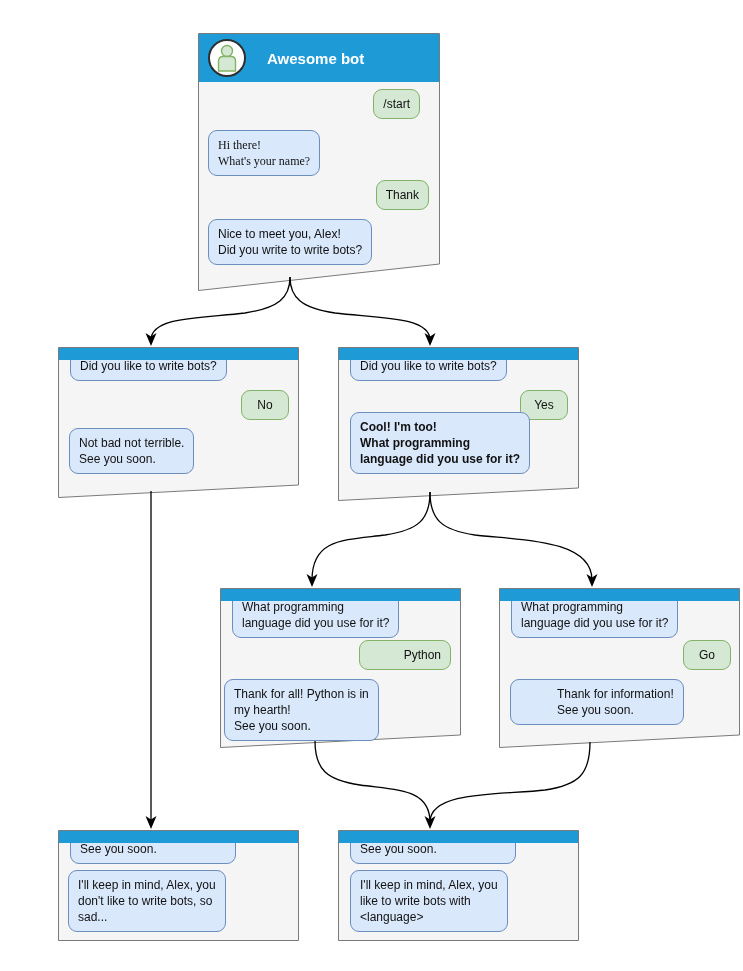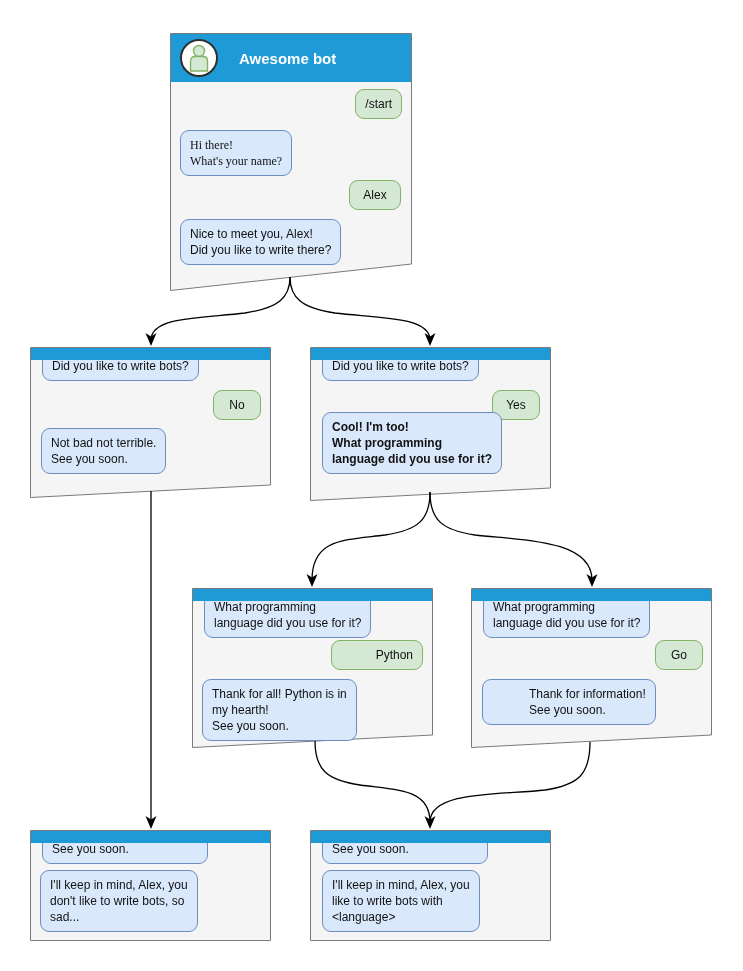--- a/index.html
+++ b/index.html
@@ -1,20 +1,20 @@
 <!DOCTYPE html>
 <html style="--header-blue: #1e9bd7; --window-fill: #f5f5f5; --window-border: #7a7a7a; --bot-bubble-fill: #dae8fc; --bot-bubble-border: #6c8ebf; --user-bubble-fill: #d5e8d4; --user-bubble-border: #82b366; --arrow: #000000;"><head>
 <meta charset="utf-8">
 <style>
   html,body{margin:0;padding:0;background:#ffffff;}
   .canvas{
     position:relative;width:743px;height:971px;overflow:hidden;
     font-family:"Liberation Sans", sans-serif;color:#111;background:#ffffff;
   }
-  .win{position:absolute;}
+  .win{position:absolute;margin-left:28px;}
   .win .frame{position:absolute;left:0;top:0;width:100%;height:100%;}
   .frame polygon{fill:var(--window-fill,#f5f5f5);stroke:var(--window-border,#7a7a7a);stroke-width:1;}
   .hdr{
     position:absolute;left:1px;top:1px;right:1px;z-index:3;
     background:var(--header-blue,#1e9bd7);
   }
   .hdr.big{height:48px;display:flex;align-items:center;}
   .hdr.small{height:12px;}
   .avatar{
     width:38px;height:38px;border-radius:50%;background:#ffffff;
@@ -43,26 +43,26 @@
     </svg>
     <div class="hdr big">
       <span class="avatar">
         <svg width="26" height="28" viewBox="0 0 26 28">
           <circle cx="13" cy="7" r="5.5" fill="#d5e8d4" stroke="#82b366" stroke-width="1.4"></circle>
           <path d="M4.5,27 L4.5,17 Q4.5,12.5 9,12.5 L17,12.5 Q21.5,12.5 21.5,17 L21.5,27 Z" fill="#d5e8d4" stroke="#82b366" stroke-width="1.4"></path>
         </svg>
       </span>
       <span class="title">Awesome bot</span>
     </div>
-    <div class="bubble user" style="right:10px;top:56px;text-align:center;">/start</div>
+    <div class="bubble user" style="right:20px;top:56px;text-align:center;">/start</div>
     <div class="bubble bot" style="left:10px;top:97px;font-family:Liberation Serif, serif;">Hi there!
 What's your name?</div>
-    <div class="bubble user" style="right:11px;top:147px;min-width:32px;">Alex</div>
+    <div class="bubble user" style="right:11px;top:147px;min-width:32px;">Thank</div>
     <div class="bubble bot" style="left:10px;top:186px;">Nice to meet you, Alex!
-Did you like to write there?</div>
+Did you write to write bots?</div>
   </div>
 
   <div class="win" style="left:30px;top:347px;width:241px;height:151px;">
     <svg class="frame" viewBox="0 0 241 151" preserveAspectRatio="none">
       <polygon points="0.5,0.5 240.5,0.5 240.5,138 0.5,150.5"></polygon>
     </svg>
     <div class="hdr small"></div>
     <div class="bubble bot" style="left:12px;top:4px;">Did you like to write bots?</div>
     <div class="bubble user" style="right:10px;top:43px;min-width:28px;">No</div>
     <div class="bubble bot" style="left:11px;top:81px;">Not bad not terrible.
@@ -82,21 +82,21 @@
   </div>
 
   <div class="win" style="left:192px;top:588px;width:241px;height:160px;">
     <svg class="frame" viewBox="0 0 241 160" preserveAspectRatio="none">
       <polygon points="0.5,0.5 240.5,0.5 240.5,147 0.5,159.5"></polygon>
     </svg>
     <div class="hdr small"></div>
     <div class="bubble bot" style="left:12px;top:4px;">What programming
 language did you use for it?</div>
     <div class="bubble user" style="right:10px;top:52px;padding-left:44px;">Python</div>
-    <div class="bubble bot" style="left:10px;top:91px;">Thank for all! Python is in
+    <div class="bubble bot" style="left:4px;top:91px;">Thank for all! Python is in
 my hearth!
 See you soon.</div>
   </div>
 
   <div class="win" style="left:471px;top:588px;width:241px;height:160px;">
     <svg class="frame" viewBox="0 0 241 160" preserveAspectRatio="none">
       <polygon points="0.5,0.5 240.5,0.5 240.5,147 0.5,159.5"></polygon>
     </svg>
     <div class="hdr small"></div>
     <div class="bubble bot" style="left:12px;top:4px;">What programming

